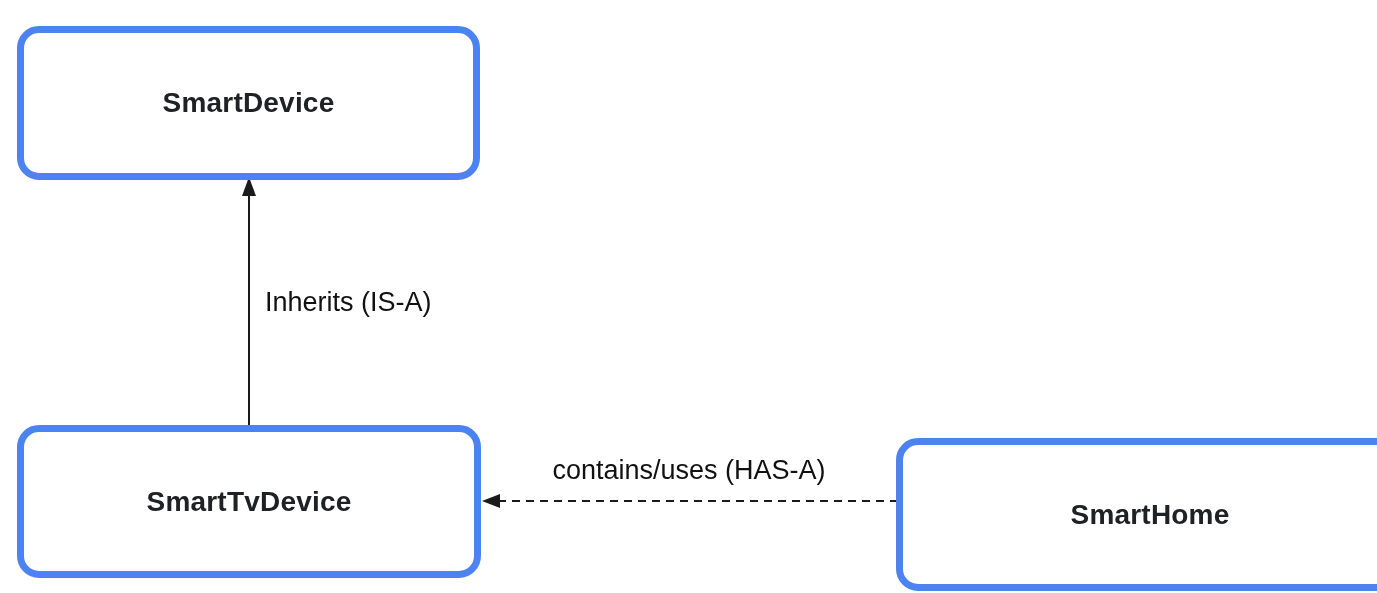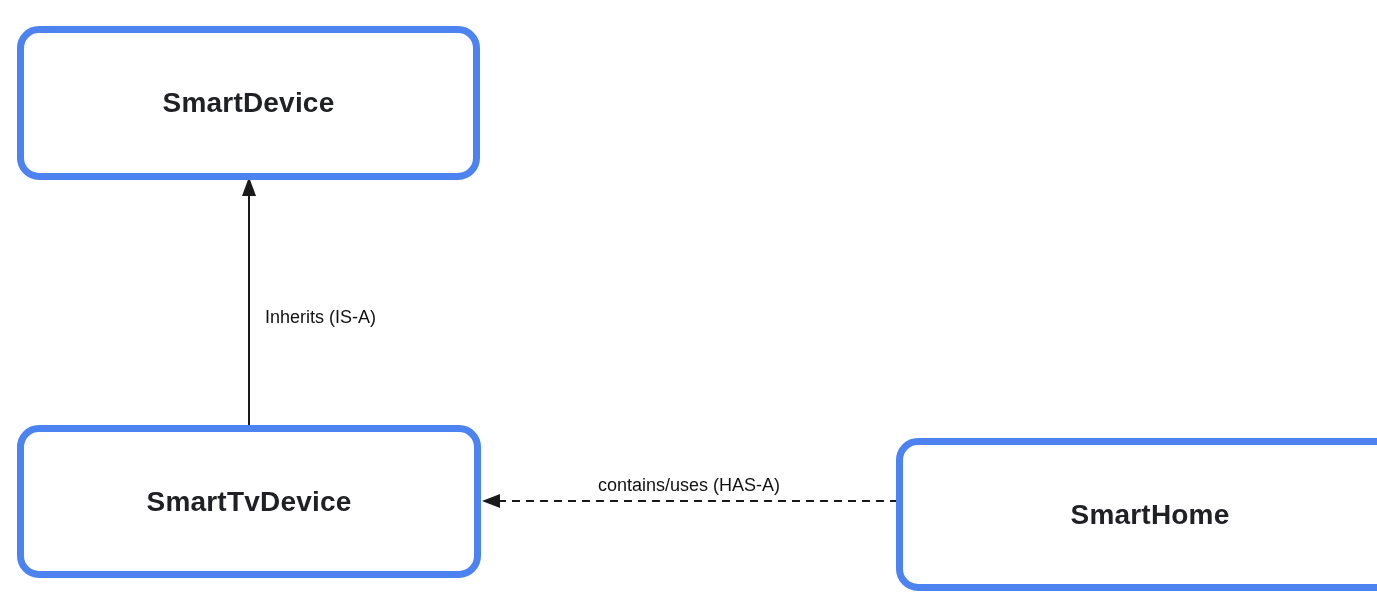--- a/index.html
+++ b/index.html
@@ -56,25 +56,24 @@
     font-size: 28px;
     font-weight: 600;
     color: var(--node-text);
     letter-spacing: 0.2px;
   }
   .node-smart-device   { left: 17px;  top: 26px;  width: 463px; height: 154px; }
   .node-smart-tv-device{ left: 17px;  top: 425px; width: 464px; height: 153px; }
   .node-smart-home     { left: 896px; top: 438px; width: 508px; height: 153px; }
   .edge-label {
     position: absolute;
-    font-size: 18px;
+    font-size: 27px;
     font-weight: 400;
     color: var(--edge-text);
     white-space: nowrap;
-    margin-top: 20px;
   }
   .edge-label-inherits {
     left: 265px;
     top: 287px;
   }
   .edge-label-contains {
     left: 689px;
     top: 455px;
     transform: translateX(-50%);
     text-align: center;

